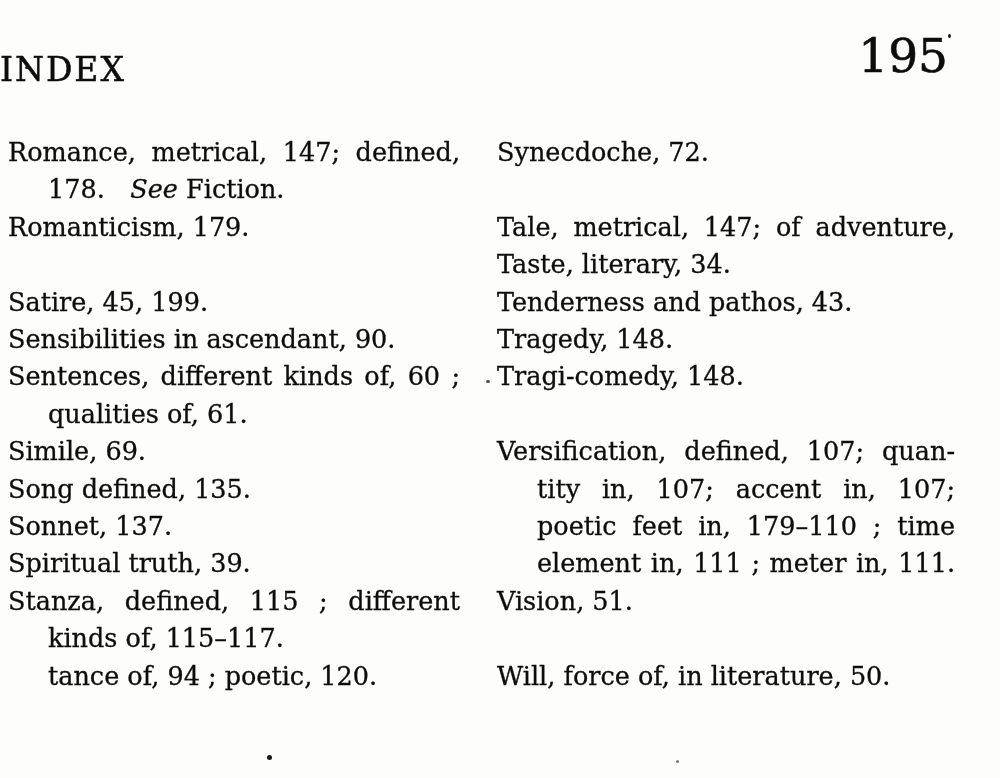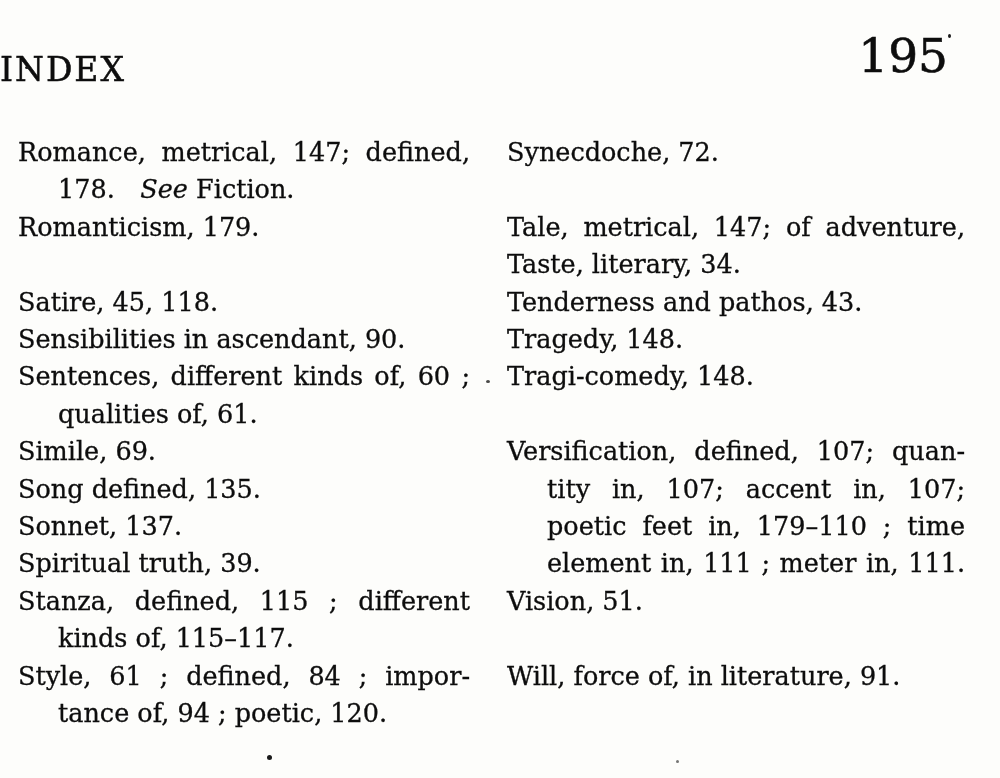--- a/index.html
+++ b/index.html
@@ -24,21 +24,20 @@
     position: absolute;
     top: 28px; right: 52px;
     font-size: 47px;
     font-weight: 500;
     -webkit-text-stroke: 0.6px #0d0d0d;
   }
   .columns {
     position: absolute;
     top: 134px; left: 8px;
     display: flex;
-    margin-left: 10px;
   }
   .col { width: 452px; }
   .col.right { width: 458px; margin-left: 37px; }
   .entry { margin: 0; }
   .entry.gap { margin-top: 37.4px; }
   .ln {
     font-size: 25.5px;
     line-height: 37.4px;
     text-align: justify;
     -webkit-text-stroke: 0.3px #0d0d0d;
@@ -68,21 +67,21 @@
 <div class="columns">
   <div class="col left">
       <div class="entry">
         <div class="ln just"><span>Romance, metrical, 147; defined,</span></div>
         <div class="ln cont"><span>178. </span><span class="it">See</span><span> Fiction.</span></div>
       </div>
       <div class="entry">
         <div class="ln"><span>Romanticism, 179.</span></div>
       </div>
       <div class="entry gap">
-        <div class="ln"><span>Satire, 45, 118.</span></div>
+        <div class="ln"><span>Satire, 45, 199.</span></div>
       </div>
       <div class="entry">
         <div class="ln"><span>Sensibilities in ascendant, 90.</span></div>
       </div>
       <div class="entry">
         <div class="ln just"><span>Sentences, different kinds of, 60 ;</span></div>
         <div class="ln cont"><span>qualities of, 61.</span></div>
       </div>
       <div class="entry">
         <div class="ln"><span>Simile, 69.</span></div>
@@ -94,21 +93,20 @@
         <div class="ln"><span>Sonnet, 137.</span></div>
       </div>
       <div class="entry">
         <div class="ln"><span>Spiritual truth, 39.</span></div>
       </div>
       <div class="entry">
         <div class="ln just"><span>Stanza, defined, 115 ; different</span></div>
         <div class="ln cont"><span>kinds of, 115–117.</span></div>
       </div>
       <div class="entry">
-        <div class="ln just"><span>Style, 61 ; defined, 84 ; impor-</span></div>
         <div class="ln cont"><span>tance of, 94 ; poetic, 120.</span></div>
       </div>
     </div>
   <div class="col right">
       <div class="entry">
         <div class="ln"><span>Synecdoche, 72.</span></div>
       </div>
       <div class="entry gap">
         <div class="ln just"><span>Tale, metrical, 147; of adventure,</span></div>
       </div>
@@ -127,21 +125,21 @@
       <div class="entry gap">
         <div class="ln just"><span>Versification, defined, 107; quan-</span></div>
         <div class="ln cont just"><span>tity in, 107; accent in, 107;</span></div>
         <div class="ln cont just"><span>poetic feet in, 179–110 ; time</span></div>
         <div class="ln cont just"><span>element in, 111 ; meter in, 111.</span></div>
       </div>
       <div class="entry">
         <div class="ln"><span>Vision, 51.</span></div>
       </div>
       <div class="entry gap">
-        <div class="ln"><span>Will, force of, in literature, 91.</span></div>
+        <div class="ln"><span>Will, force of, in literature, 50.</span></div>
       </div>
     </div>
 </div>
 
 <div class="speck s1"></div>
 <div class="speck s2"></div>
 <div class="speck s3"></div>
 <div class="speck s4"></div>
 <div class="speck s5"></div>
 

